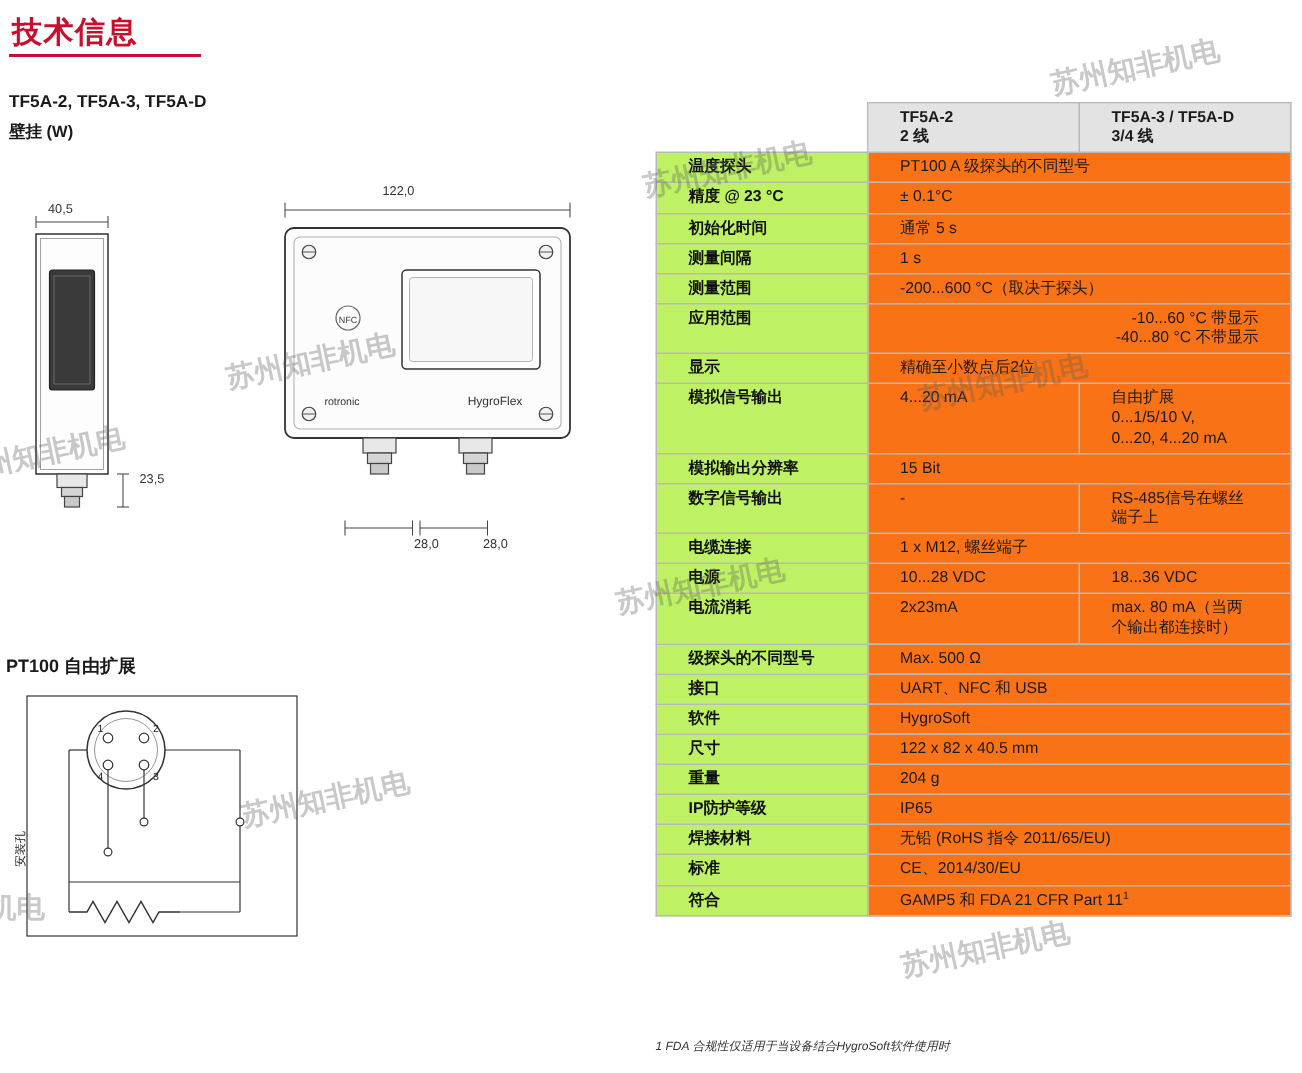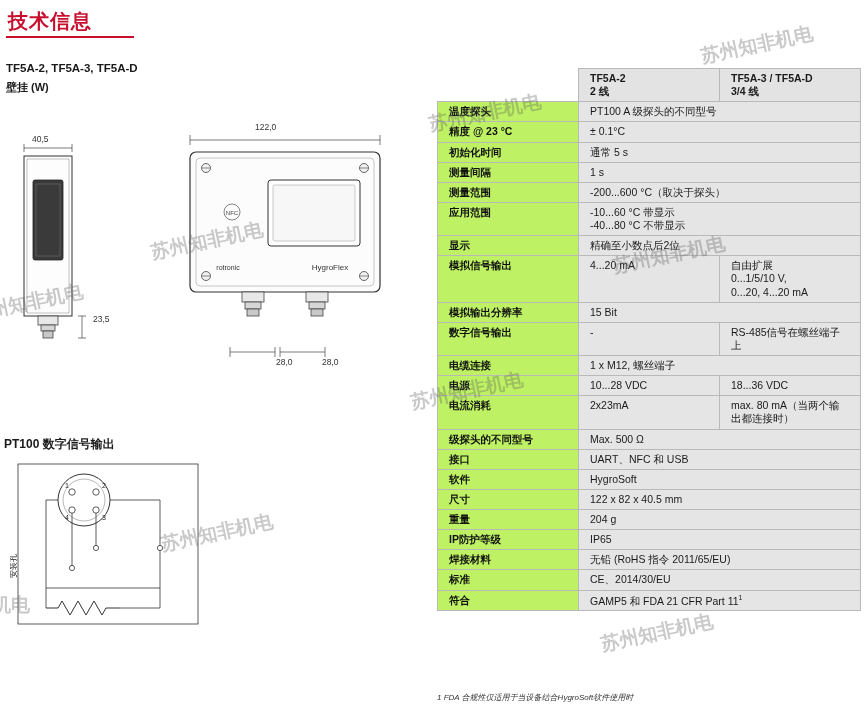--- a/index.html
+++ b/index.html
@@ -81,21 +81,21 @@
     position: absolute;
     left: 437px;
     top: 68px;
     width: 424px;
     border-collapse: collapse;
     font-size: 10.5px;
     table-layout: fixed;
   }
   .spec-table td, .spec-table th {
     border: 1px solid #b9b9b9;
-    padding: 3px 11px;
+    padding: 3px 21px;
     vertical-align: top;
     line-height: 1.25;
     text-align: left;
     font-weight: normal;
   }
   .spec-table .lbl {
     width: 144px;
     background: #bef264;
     font-weight: bold;
     color: #111;
@@ -104,21 +104,21 @@
     background: #e4e3e4;
     font-weight: bold;
     height: 26px;
   }
   .spec-table .hdr-blank {
     background: #ffffff;
     border-top: none;
     border-left: none;
   }
   .spec-table td.val {
-    background: #e5e5e5;
+    background: #f97316;
   }
   .footnote {
     position: absolute;
     left: 437px;
     top: 692px;
     font-size: 8px;
     font-style: italic;
     color: #333;
     width: 424px;
   }
@@ -144,21 +144,21 @@
 </head>
 <body>
 
 <div class="page">
 
   <div class="doc-title">技术信息</div>
   <div class="title-underline"></div>
 
   <div class="model-line">TF5A-2, TF5A-3, TF5A-D</div>
   <div class="mount-line">壁挂 (W)</div>
-  <div class="pt100-label">PT100 数字信号输出</div>
+  <div class="pt100-label">PT100 自由扩展</div>
 
   <div class="dim-text" style="left:32px; top:134px;">40,5</div>
   <div class="dim-text" style="left:255px; top:122px;">122,0</div>
   <div class="dim-text" style="left:93px; top:314px;">23,5</div>
   <div class="dim-text" style="left:276px; top:357px;">28,0</div>
   <div class="dim-text" style="left:322px; top:357px;">28,0</div>
 
   <div class="drawing" style="left:0px; top:140px;">
     <svg width="120" height="200" viewBox="0 0 120 200">
 
@@ -291,21 +291,21 @@
       <tr>
         <td class="lbl">测量间隔</td>
         <td class="val" colspan="2">1 s</td>
       </tr>
       <tr>
         <td class="lbl">测量范围</td>
         <td class="val" colspan="2">-200...600 °C（取决于探头）</td>
       </tr>
       <tr>
         <td class="lbl">应用范围</td>
-        <td class="val" colspan="2" style="white-space:pre-line;">-10...60 °C 带显示
+        <td class="val" colspan="2" style="white-space:pre-line;text-align:right;">-10...60 °C 带显示
 -40...80 °C 不带显示</td>
       </tr>
       <tr>
         <td class="lbl">显示</td>
         <td class="val" colspan="2">精确至小数点后2位</td>
       </tr>
       <tr>
         <td class="lbl">模拟信号输出</td>
         <td class="val">4...20 mA</td>
         <td class="val" style="white-space:pre-line;">自由扩展

